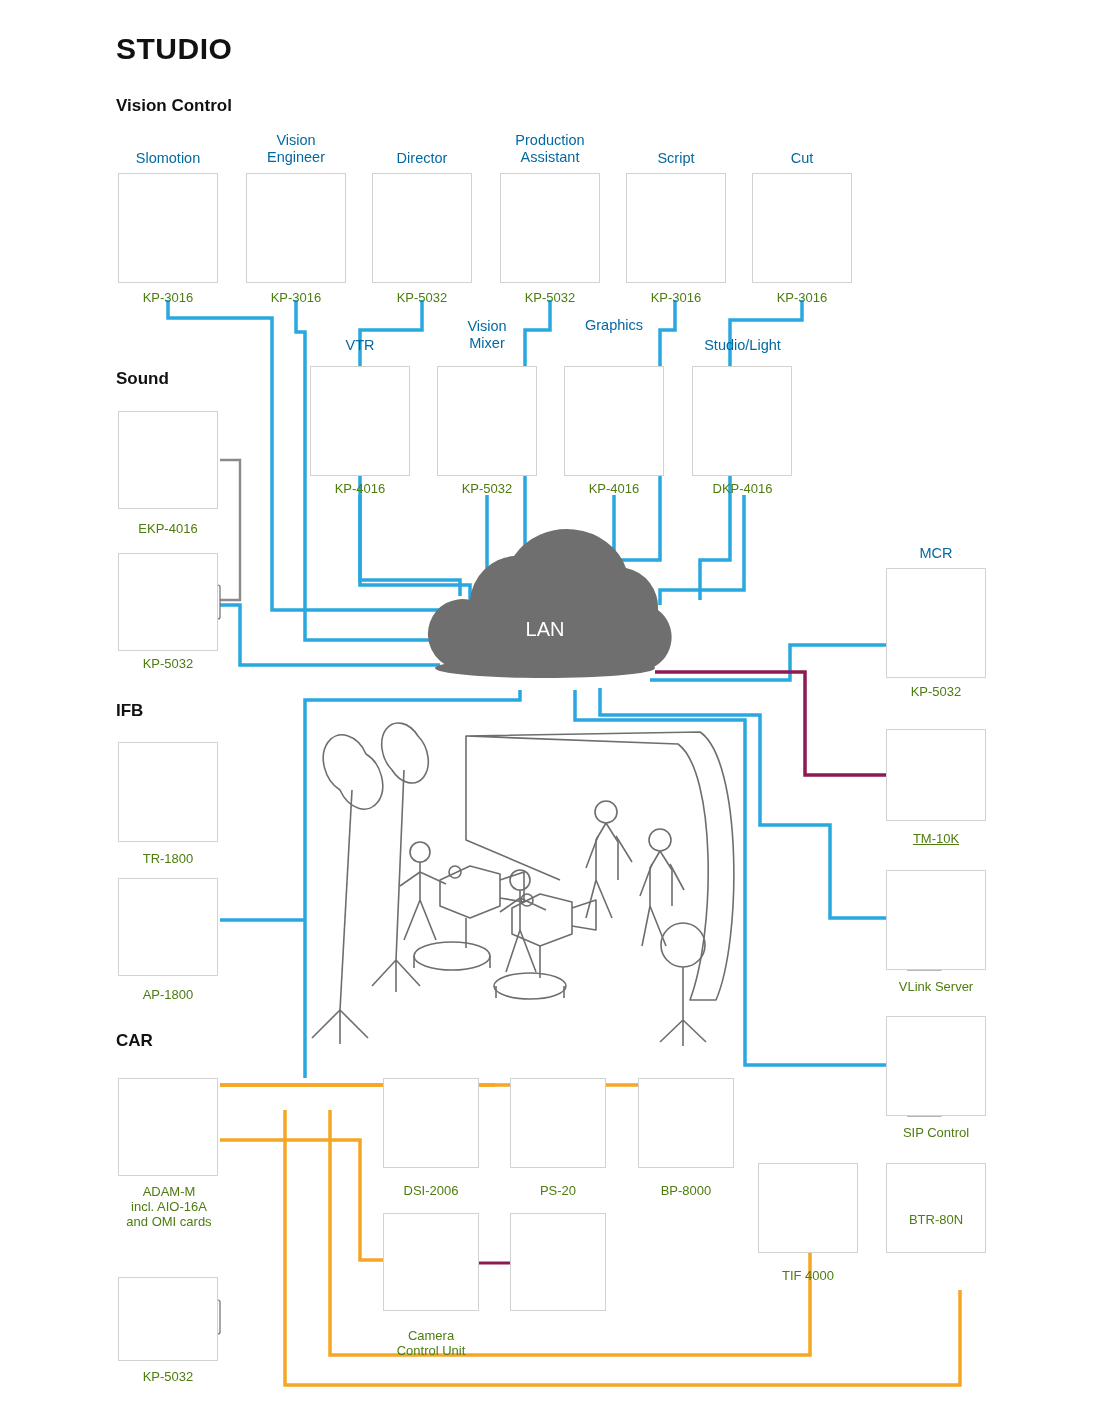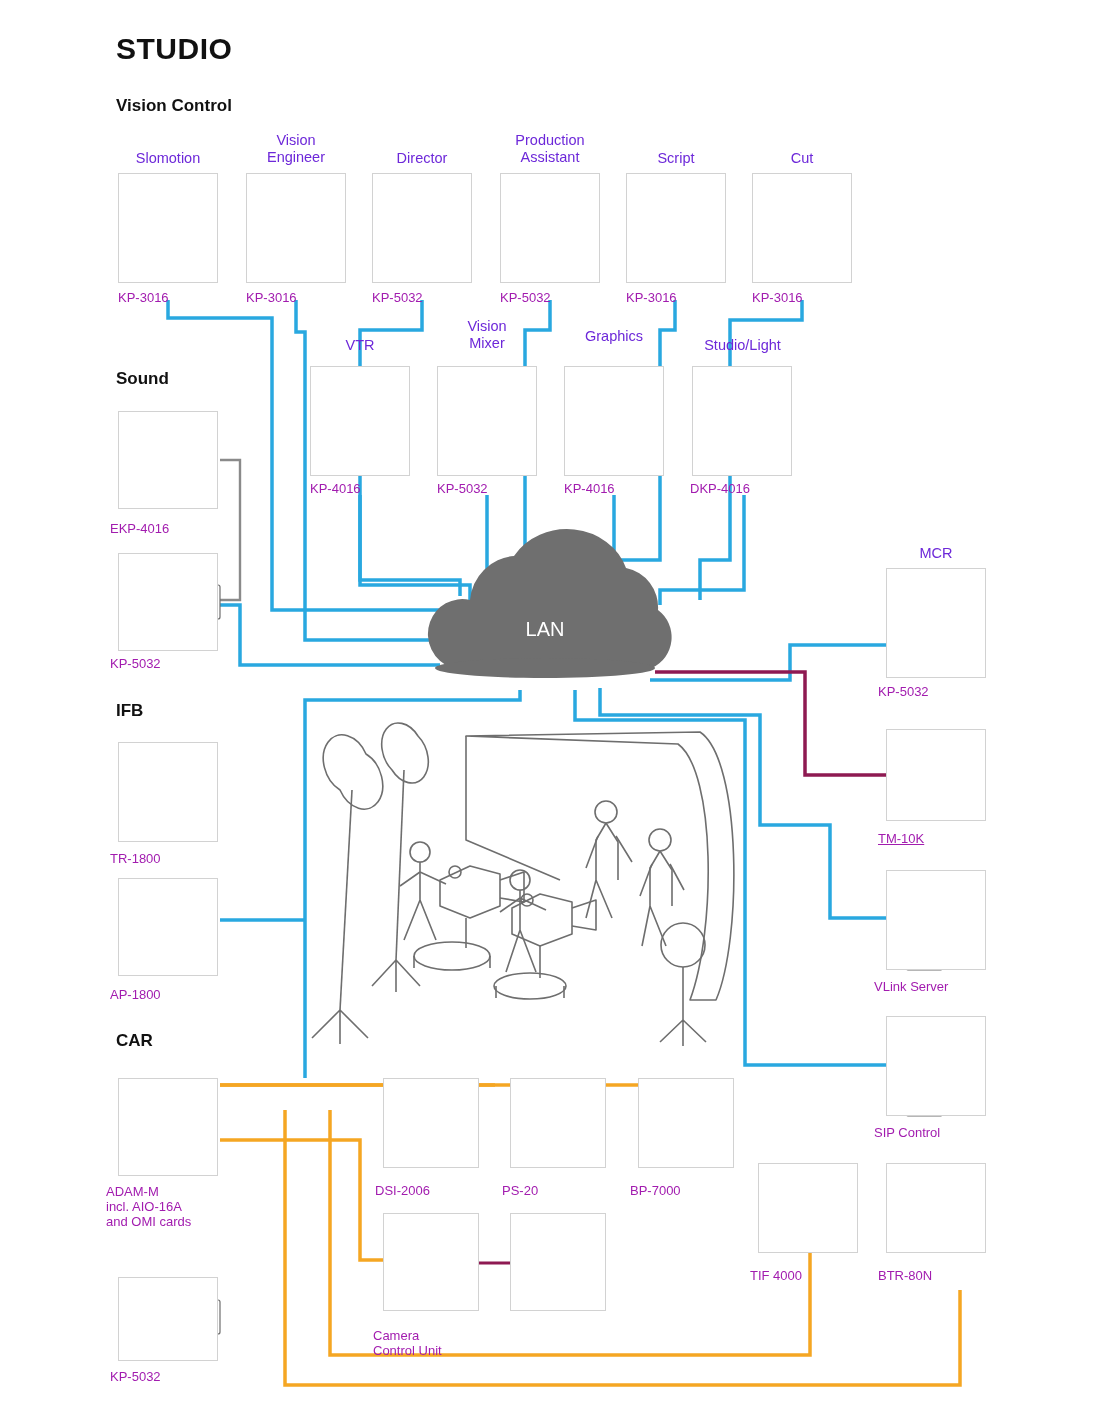--- a/index.html
+++ b/index.html
@@ -2,22 +2,22 @@
 <html><head>
 <meta charset="utf-8">
 <style>
   html,body{margin:0;padding:0;background:#ffffff;}
   body{width:1100px;height:1422px;position:relative;font-family:"Liberation Sans",sans-serif;color:#333;}
   #stage{position:relative;width:1100px;height:1422px;overflow:hidden;}
 
   
   .title{position:absolute;font-weight:bold;font-size:30px;color:#111;letter-spacing:0.5px;}
   .section{position:absolute;font-weight:bold;font-size:17px;color:#111;line-height:21px;}
-  .toplabel{position:absolute;font-size:14.5px;color:#6d28d9;text-align:center;line-height:17px;}
-  .caption{position:absolute;font-size:13px;color:#a21caf;text-align:left;line-height:15px;}
+  .toplabel{position:absolute;font-size:14.5px;color:#0369a1;text-align:center;line-height:17px;}
+  .caption{position:absolute;font-size:13px;color:#4d7c0f;text-align:center;line-height:15px;}
 
   
   .box{position:absolute;border:1px solid #d2d2d2;background:#fff;box-sizing:border-box;}
 
   
   svg.layer{position:absolute;left:0;top:0;width:1100px;height:1422px;overflow:visible;}
   svg.layer.lines{z-index:1;}
   svg.layer.art{z-index:3;pointer-events:none;}
   .box,.caption,.toplabel,.section,.title{z-index:4;}
   #cloud{z-index:5;}
@@ -128,21 +128,21 @@
 
   <div class="toplabel" style="left:310px;top:337px;width:100px;white-space:pre-line;">VTR</div>
   <div class="box" style="left:310px;top:366px;width:100px;height:110px;"></div>
   <div class="caption" style="left:310px;top:481px;width:100px;">KP-4016</div>
 
   <div class="toplabel" style="left:437px;top:318px;width:100px;white-space:pre-line;">Vision
 Mixer</div>
   <div class="box" style="left:437px;top:366px;width:100px;height:110px;"></div>
   <div class="caption" style="left:437px;top:481px;width:100px;">KP-5032</div>
 
-  <div class="toplabel" style="left:564px;top:328px;width:100px;white-space:pre-line;">Graphics</div>
+  <div class="toplabel" style="left:564px;top:317px;width:100px;white-space:pre-line;">Graphics</div>
   <div class="box" style="left:564px;top:366px;width:100px;height:110px;"></div>
   <div class="caption" style="left:564px;top:481px;width:100px;">KP-4016</div>
 
   <div class="toplabel" style="left:690px;top:337px;width:105px;white-space:pre-line;">Studio/Light</div>
   <div class="box" style="left:692px;top:366px;width:100px;height:110px;"></div>
   <div class="caption" style="left:690px;top:481px;width:105px;">DKP-4016</div>
 
   <div class="box" style="left:118px;top:411px;width:100px;height:98px;"></div>
   <div class="caption" style="left:110px;top:521px;width:116px;">EKP-4016</div>
 
@@ -163,21 +163,21 @@
   <div class="box" style="left:118px;top:1277px;width:100px;height:84px;"></div>
   <div class="caption" style="left:110px;top:1369px;width:116px;">KP-5032</div>
 
   <div class="box" style="left:383px;top:1078px;width:96px;height:90px;"></div>
   <div class="caption" style="left:375px;top:1183px;width:112px;">DSI-2006</div>
 
   <div class="box" style="left:510px;top:1078px;width:96px;height:90px;"></div>
   <div class="caption" style="left:502px;top:1183px;width:112px;">PS-20</div>
 
   <div class="box" style="left:638px;top:1078px;width:96px;height:90px;"></div>
-  <div class="caption" style="left:630px;top:1183px;width:112px;">BP-7000</div>
+  <div class="caption" style="left:630px;top:1183px;width:112px;">BP-8000</div>
 
   <div class="box" style="left:383px;top:1213px;width:96px;height:98px;"></div>
   <div class="caption" style="left:373px;top:1328px;width:116px;white-space:pre-line;">Camera
 Control Unit</div>
 
   <div class="box" style="left:510px;top:1213px;width:96px;height:98px;"></div>
 
   <div class="toplabel" style="left:886px;top:545px;width:100px;">MCR</div>
   <div class="box" style="left:886px;top:568px;width:100px;height:110px;"></div>
   <div class="caption" style="left:878px;top:684px;width:116px;">KP-5032</div>
@@ -188,21 +188,21 @@
   <div class="box" style="left:886px;top:870px;width:100px;height:100px;"></div>
   <div class="caption" style="left:874px;top:979px;width:124px;">VLink Server</div>
 
   <div class="box" style="left:886px;top:1016px;width:100px;height:100px;"></div>
   <div class="caption" style="left:874px;top:1125px;width:124px;">SIP Control</div>
 
   <div class="box" style="left:758px;top:1163px;width:100px;height:90px;"></div>
   <div class="caption" style="left:750px;top:1268px;width:116px;">TIF 4000</div>
 
   <div class="box" style="left:886px;top:1163px;width:100px;height:90px;"></div>
-  <div class="caption" style="left:878px;top:1268px;width:116px;">BTR-80N</div>
+  <div class="caption" style="left:878px;top:1212px;width:116px;">BTR-80N</div>
 
   <svg id="cloud" class="layer" viewBox="0 0 1100 1422">
     <g>
       <path d="M470 600
                a48 48 0 0 1 44 -44
                a62 56 0 0 1 112 12
                a40 40 0 0 1 32 42
                a34 34 0 0 1 -6 58
                L452 668
                a36 36 0 0 1 -22 -46

